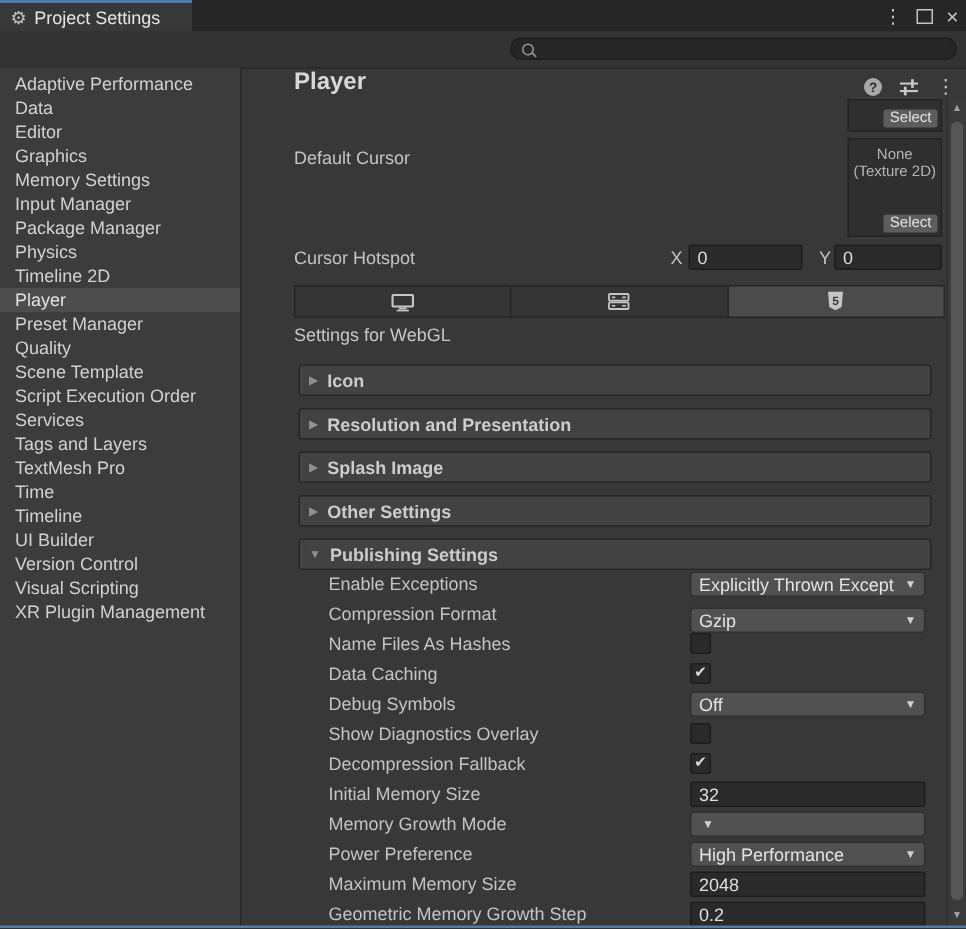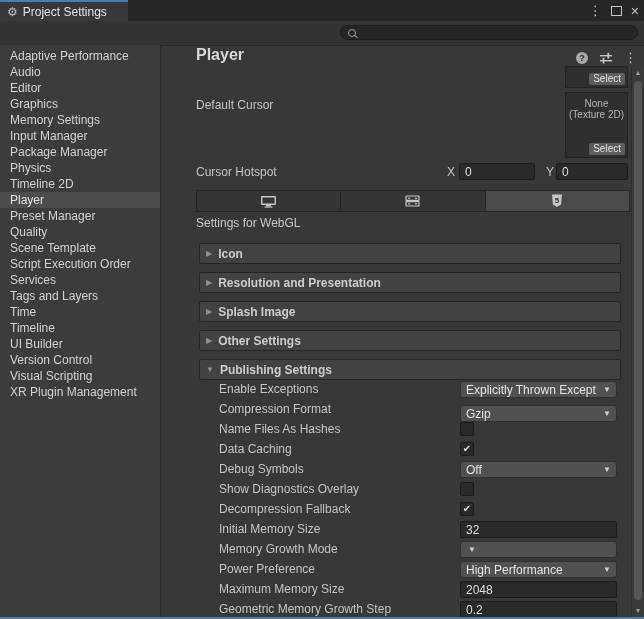--- a/index.html
+++ b/index.html
@@ -89,35 +89,36 @@
   <div class="toolbar">
     <div class="search">
       <span class="loupe"></span>
       <input type="text" value="" style="">
     </div>
   </div>
 
   <div class="sidebar">
     <div id="sidebar-list">
         <div class="side-item">Adaptive Performance</div>
-        <div class="side-item">Audio</div>
+        <div class="side-item">Data</div>
         <div class="side-item">Editor</div>
         <div class="side-item">Graphics</div>
         <div class="side-item">Memory Settings</div>
         <div class="side-item">Input Manager</div>
         <div class="side-item">Package Manager</div>
         <div class="side-item">Physics</div>
         <div class="side-item">Timeline 2D</div>
         <div class="side-item selected">Player</div>
         <div class="side-item">Preset Manager</div>
         <div class="side-item">Quality</div>
         <div class="side-item">Scene Template</div>
         <div class="side-item">Script Execution Order</div>
         <div class="side-item">Services</div>
         <div class="side-item">Tags and Layers</div>
+        <div class="side-item">TextMesh Pro</div>
         <div class="side-item">Time</div>
         <div class="side-item">Timeline</div>
         <div class="side-item">UI Builder</div>
         <div class="side-item">Version Control</div>
         <div class="side-item">Visual Scripting</div>
         <div class="side-item">XR Plugin Management</div>
       </div>
   </div>
 
   <div class="content">

